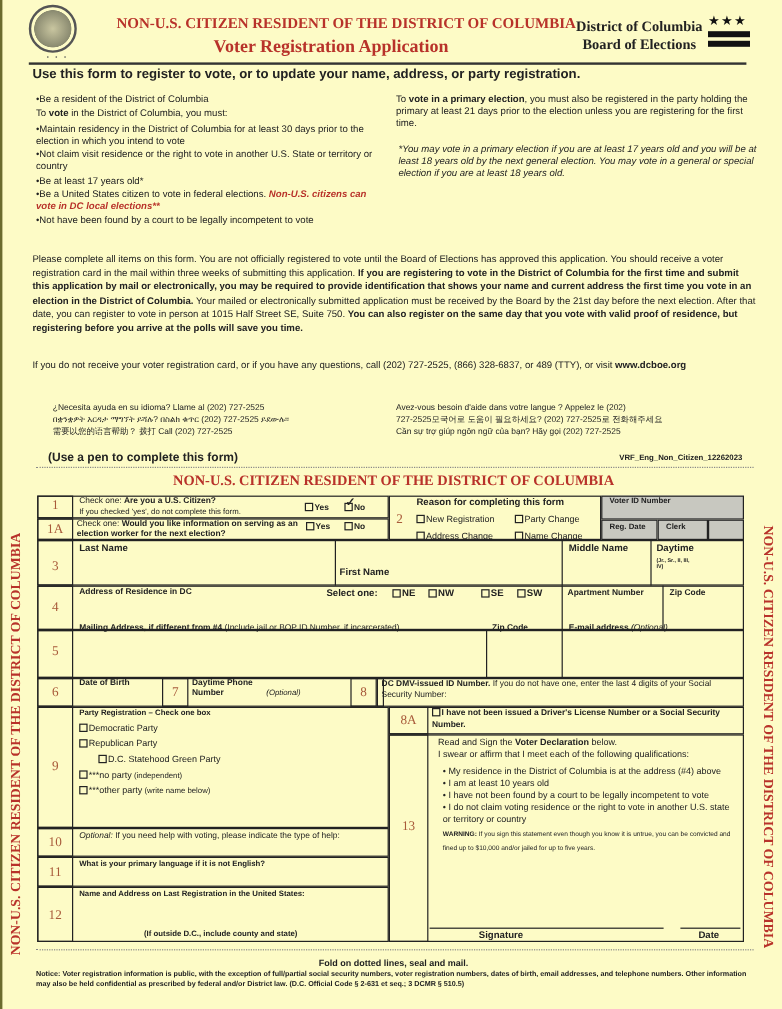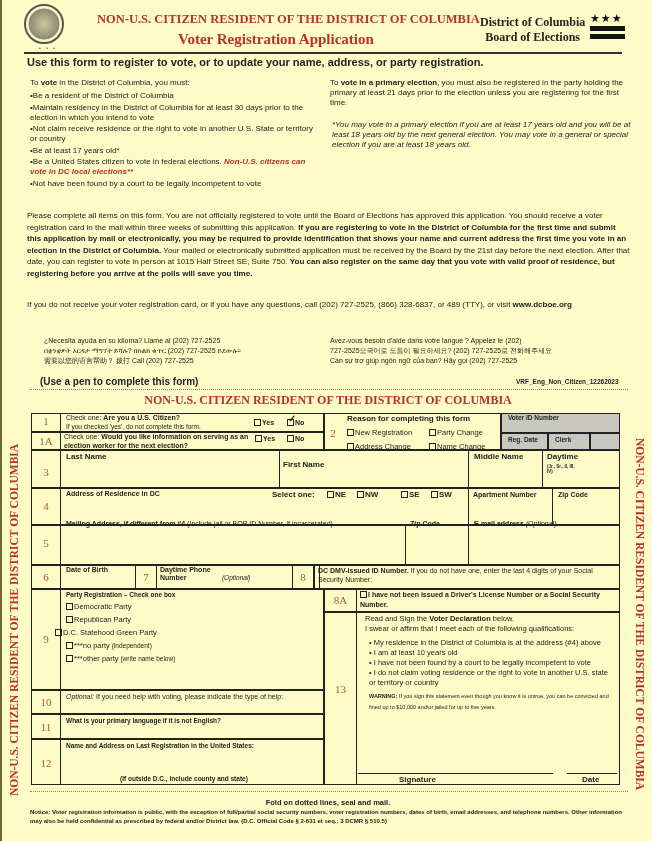--- a/index.html
+++ b/index.html
@@ -72,24 +72,24 @@
   <div class="abs flag">
     <div class="stars">★★★</div>
     <div class="bar"></div>
       <div class="bar"></div>
   </div>
   <div class="abs h-rule"></div>
 
   <div class="abs intro-head">Use this form to register to vote, or to update your name, address, or party registration.</div>
 
   <div class="abs col-l">
+    <p>•Be a resident of the District of Columbia</p>
     <p style="margin-bottom:3px;"><span>To </span><b>vote</b><span> in the District of Columbia, you must:</span></p>
-    <p>•Be a resident of the District of Columbia</p>
     <p>•Maintain residency in the District of Columbia for at least 30 days prior to the election in which you intend to vote</p>
-    <p>•Not claim receive residence or the right to vote in another U.S. State or territory or country</p>
+    <p>•Not claim visit residence or the right to vote in another U.S. State or territory or country</p>
     <p>•Be at least 17 years old*</p>
     <p><span>•Be a United States citizen to vote in federal elections. </span><b class="italic red">Non-U.S. citizens can vote in DC local elections**</b></p>
     <p>•Not have been found by a court to be legally incompetent to vote</p>
   </div>
 
   <div class="abs col-r">
     <p style="margin-bottom:12px;"><span>To </span><b>vote in a primary election</b><span>, you must also be registered in the party holding the primary at least 21 days prior to the election unless you are registering for the first time.</span></p>
     <p class="italic" style="margin-bottom:4px; padding-left:2px;">*You may vote in a primary election if you are at least 17 years old and you will be at least 18 years old by the next general election. You may vote in a general or special election if you are at least 18 years old.</p>
   </div>
 
@@ -149,21 +149,21 @@
   <div class="lbl small" style="left:506px; top:436px;">Reg. Date</div>
   <div class="cell grey" style="left:546px; top:433px; width:42px; height:17px;"></div>
   <div class="lbl small" style="left:553px; top:436px;">Clerk</div>
   <div class="cell grey" style="left:588px; top:433px; width:30px; height:17px;"></div>
 
   <div class="cell" style="left:29px; top:450px; width:589px; height:38px;"></div>
   <div class="cell" style="left:29px; top:450px; width:30px; height:38px;"></div>
   <div class="num" style="left:29px; top:466px; width:30px;">3</div>
   <div class="lbl lbl-lg" style="left:64px; top:452px;">Last Name</div>
   <div class="cell" style="left:277px; top:450px; width:1px; height:38px; border-width:0 0 0 1px;"></div>
-  <div class="lbl lbl-lg" style="left:281px; top:460px;">First Name</div>
+  <div class="lbl lbl-lg" style="left:281px; top:472px;">First Name</div>
   <div class="cell" style="left:466px; top:450px; width:1px; height:38px; border-width:0 0 0 1px;"></div>
   <div class="lbl lbl-lg" style="left:472px; top:452px;">Middle Name</div>
   <div class="cell" style="left:540px; top:450px; width:1px; height:38px; border-width:0 0 0 1px;"></div>
   <div class="lbl lbl-lg" style="left:545px; top:452px;">Daytime</div>
   <div class="lbl" style="left:545px; top:464px; width:32px; font-size:4.5px; line-height:5px;">(Jr., Sr., II, III, IV)</div>
 
   <div class="cell" style="left:29px; top:488px; width:589px; height:37px;"></div>
   <div class="cell" style="left:29px; top:488px; width:30px; height:37px;"></div>
   <div class="num" style="left:29px; top:500px; width:30px;">4</div>
   <div class="lbl" style="left:64px; top:490px;">Address of Residence in DC</div>
@@ -205,21 +205,21 @@
   <div class="num" style="left:290px; top:571px; width:22px;">8</div>
   <div class="cell" style="left:312px; top:565px; width:306px; height:24px;"></div>
   <div class="lbl thin" style="left:316px; top:566px; width:300px; line-height:9px;"><b>DC DMV-issued ID Number.</b><span> If you do not have one, enter the last 4 digits of your Social Security Number:</span></div>
 
   <div class="cell" style="left:29px; top:589px; width:293px; height:101px;"></div>
   <div class="cell" style="left:29px; top:589px; width:30px; height:101px;"></div>
   <div class="num" style="left:29px; top:633px; width:30px;">9</div>
   <div class="lbl small" style="left:64px; top:591px;">Party Registration – Check one box</div>
   <div class="lbl thin" style="left:64px; top:602px; font-size:7.5px;"><span class="cb"></span><span>Democratic Party</span></div>
   <div class="lbl thin" style="left:64px; top:615px; font-size:7.5px;"><span class="cb"></span><span>Republican Party</span></div>
-  <div class="lbl thin" style="left:53px; top:628px; font-size:7.5px;"><span class="cb"></span><span>D.C. Statehood Green Party</span></div>
+  <div class="lbl thin" style="left:80px; top:628px; font-size:7.5px;"><span class="cb"></span><span>D.C. Statehood Green Party</span></div>
   <div class="lbl thin" style="left:64px; top:641px; font-size:7.5px;"><span class="cb"></span><span>***</span><span>no party</span><span class="small"> (independent)</span></div>
   <div class="lbl thin" style="left:64px; top:654px; font-size:7.5px;"><span class="cb"></span><span>***</span><span>other party</span><span class="small"> (write name below)</span></div>
 
   <div class="cell" style="left:322px; top:589px; width:296px; height:23px;"></div>
   <div class="cell" style="left:322px; top:589px; width:33px; height:23px;"></div>
   <div class="num" style="left:322px; top:594px; width:33px;">8A</div>
   <div class="lbl" style="left:358px; top:590px; width:240px; line-height:10px;"><span class="cb"></span><span>I have not been issued a Driver's License Number or a Social Security Number.</span></div>
 
   <div class="cell" style="left:29px; top:690px; width:293px; height:24px;"></div>
   <div class="cell" style="left:29px; top:690px; width:30px; height:24px;"></div>

